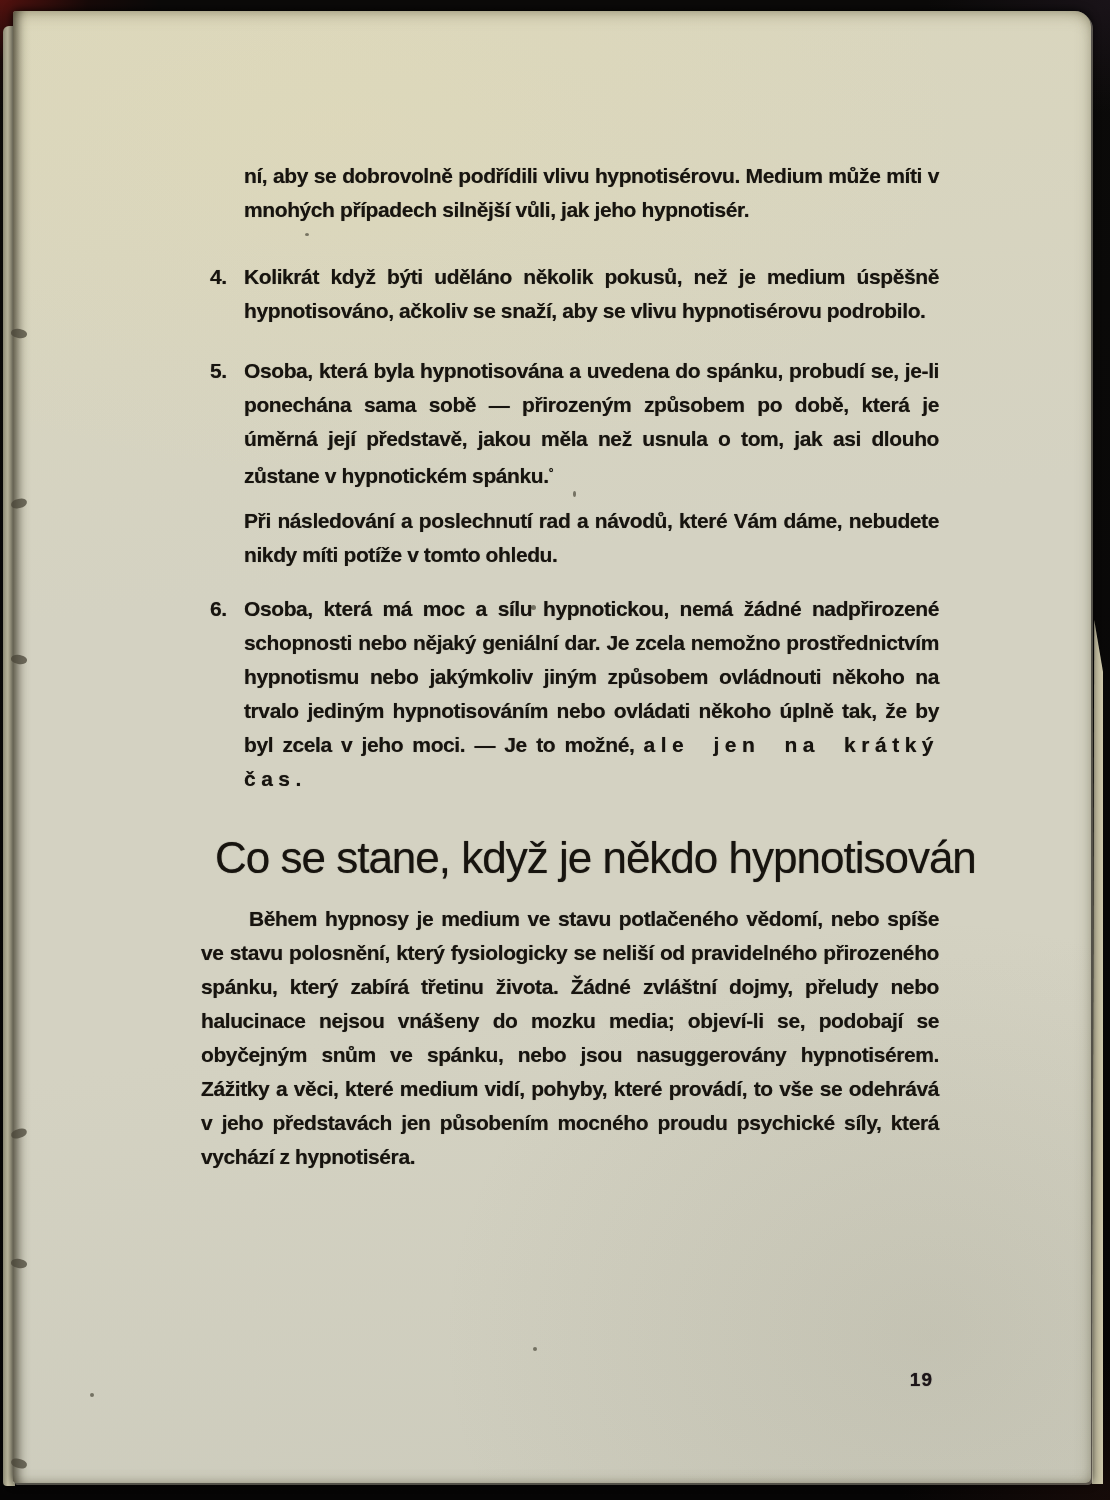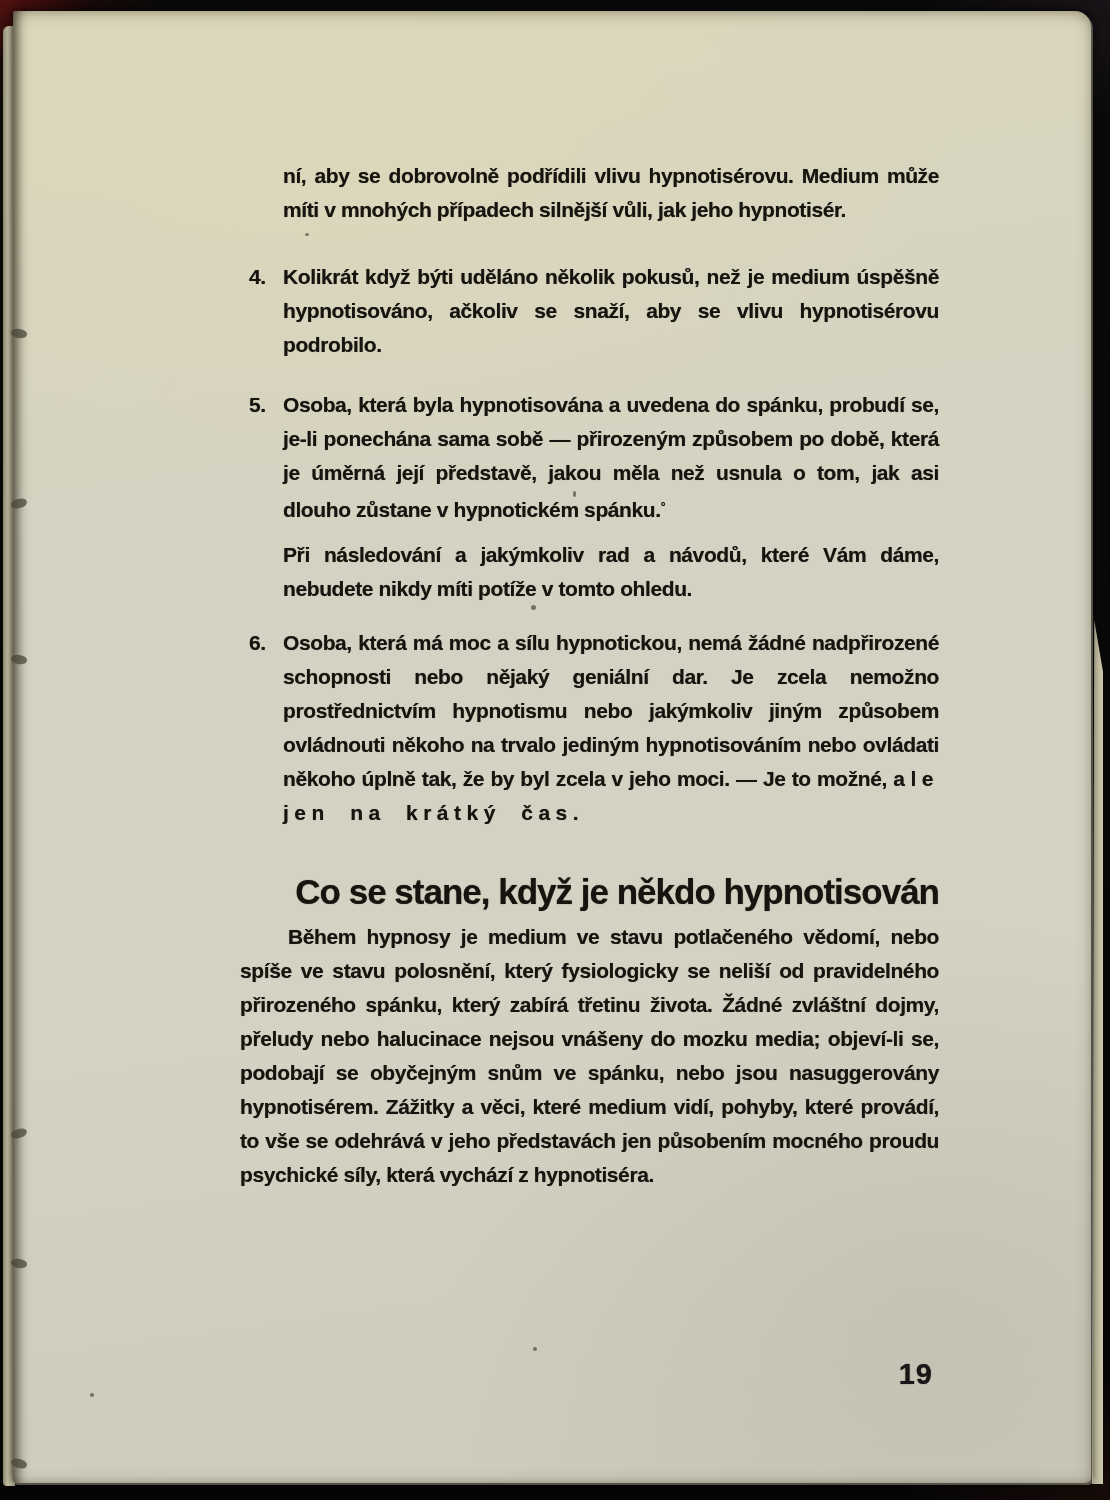--- a/index.html
+++ b/index.html
@@ -45,21 +45,20 @@
       linear-gradient(172deg,var(--paper-top) 0%,var(--paper) 38%,var(--paper) 66%,var(--paper-low) 100%);
     border-radius:3px 16px 5px 2px;
     box-shadow:
       inset 13px 0 12px -9px rgba(45,40,25,.85),
       inset 0 14px 16px -13px rgba(110,102,70,.55),
       inset -10px 0 16px -12px rgba(90,85,60,.55),
       inset 0 -10px 14px -11px rgba(90,85,60,.45),
       2px 2px 0 rgba(232,227,204,.35),
       0 0 10px rgba(0,0,0,.9);
     color:var(--ink);
-    padding-left:39px;
   }
   
   .stitch{
     position:absolute;left:-2px;width:16px;height:9px;
     background:#4a4638;border-radius:50% 40% 50% 40%;
     opacity:.75;transform:rotate(12deg);
   }
   .stitch.s1{top:318px}.stitch.s2{top:488px;transform:rotate(-10deg)}
   .stitch.s3{top:644px}.stitch.s4{top:1118px;transform:rotate(-14deg)}
   .stitch.s5{top:1248px}.stitch.s6{top:1448px;transform:rotate(20deg)}
@@ -76,27 +75,27 @@
   .item .num{position:absolute;left:-34px;top:0;}
   .item-4{margin-bottom:26px;}
   .item-5{margin-bottom:11px;}
   .par-sub{margin:0 0 16px 43px;}
   .par-sub2{margin:0 0 20px 43px;}
   .item-6{margin-bottom:0;}
   .fn{font-size:12px;letter-spacing:0;vertical-align:6px;}
   .spaced{letter-spacing:5.5px;word-spacing:9px;}
   .heading{
     margin:38px 0 0 14px;
-    font-size:35px;line-height:48px;font-weight:700;letter-spacing:-1px;
+    font-size:44px;line-height:48px;font-weight:400;letter-spacing:-1px;
     white-space:nowrap;text-shadow:0 0 1px rgba(23,20,15,.65);text-align:right;
   }
-  .body-par{margin-top:4px;text-indent:48px;}
+  .body-par{margin-top:20px;text-indent:48px;}
   .pageno{
     position:absolute;right:158px;bottom:92px;
-    font-size:29px;font-weight:700;letter-spacing:1px;color:#1c1518;
+    font-size:19px;font-weight:700;letter-spacing:1px;color:#1c1518;
     text-shadow:0 0 1px rgba(20,12,18,.8);
   }
 </style>
 </head>
 <body>
 
 <div class="photo">
 
   <div class="under-edge-left"></div>
   <div class="under-edge-right"></div>
@@ -124,21 +123,21 @@
         <span class="num">4.</span>
         <p class="para">Kolikrát když býti uděláno několik pokusů, než je medium úspěšně hypnotisováno, ačkoliv se snaží, aby se vlivu hypnotisérovu podrobilo.</p>
       </div>
 
       <div class="item item-5">
         <span class="num">5.</span>
         <p class="para"><span>Osoba, která byla hypnotisována a uvedena do spánku, probudí se, je-li ponechána sama sobě — přirozeným způsobem po době, která je úměrná její představě, jakou měla než usnula o tom, jak asi dlouho zůstane v hypnotickém spánku.</span><sup class="fn">°</sup></p>
       </div>
 
 
-      <p class="para par-sub2">Při následování a jakýmkoliv rad a návodů, které Vám dáme, nebudete nikdy míti potíže v tomto ohledu.</p>
+      <p class="para par-sub2">Při následování a poslechnutí rad a návodů, které Vám dáme, nebudete nikdy míti potíže v tomto ohledu.</p>
 
       <div class="item item-6">
         <span class="num">6.</span>
         <p class="para"><span>Osoba, která má moc a sílu hypnotickou, nemá žádné nadpřirozené schopnosti nebo nějaký geniální dar. Je zcela nemožno prostřednictvím hypnotismu nebo jakýmkoliv jiným způsobem ovládnouti někoho na trvalo jediným hypnotisováním nebo ovládati někoho úplně tak, že by byl zcela v jeho moci. — Je to možné, </span><span class="spaced">ale jen na krátký čas.</span></p>
       </div>
 
       <h1 class="heading">Co se stane, když je někdo hypnotisován</h1>
 
       <p class="para body-par">Během hypnosy je medium ve stavu potlačeného vědomí, nebo spíše ve stavu polosnění, který fysiologicky se neliší od pravidelného přirozeného spánku, který zabírá třetinu života. Žádné zvláštní dojmy, přeludy nebo halucinace nejsou vnášeny do mozku media; objeví-li se, podobají se obyčejným snům ve spánku, nebo jsou nasuggerovány hypnotisérem. Zážitky a věci, které medium vidí, pohyby, které provádí, to vše se odehrává v jeho představách jen působením mocného proudu psychické síly, která vychází z hypnotiséra.</p>
 

